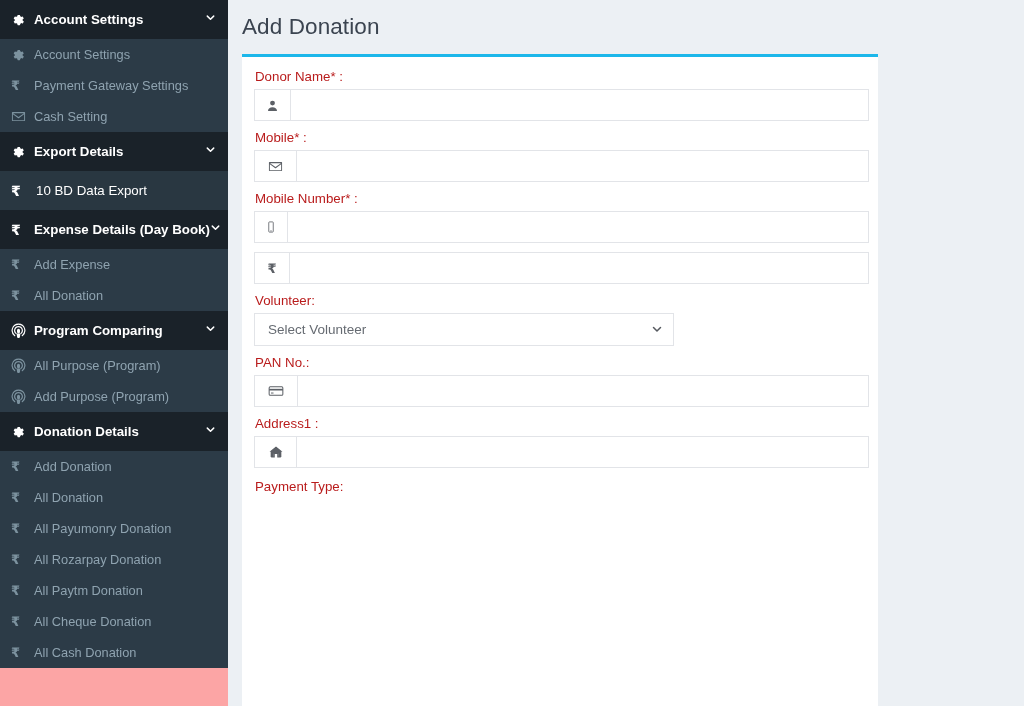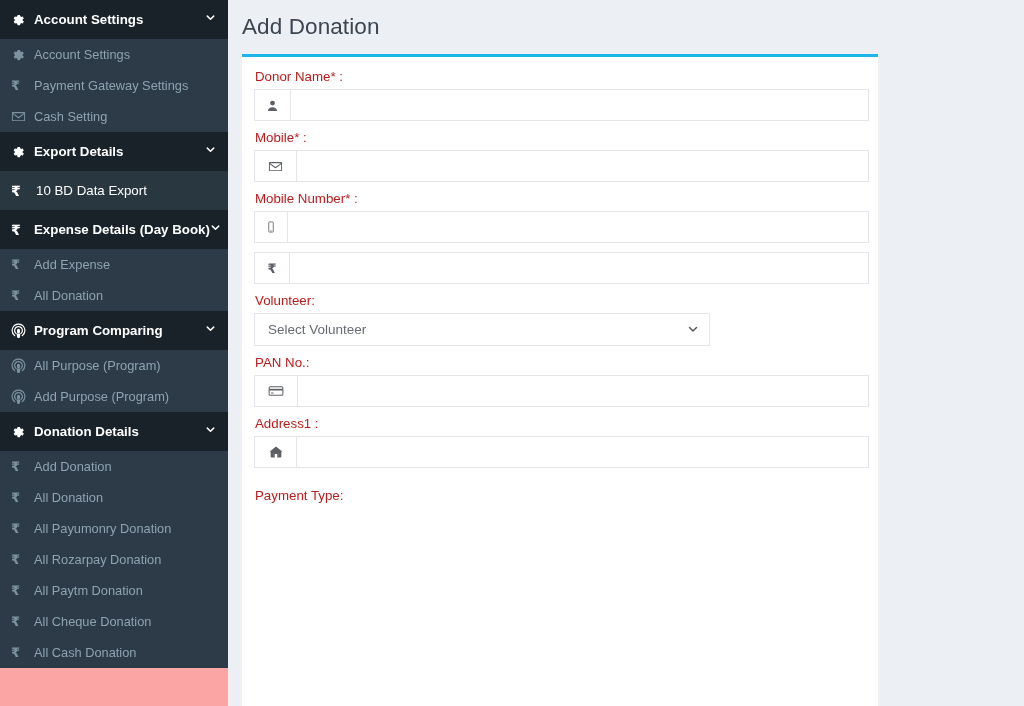--- a/index.html
+++ b/index.html
@@ -153,39 +153,39 @@
   .form-control {
     flex: 1 1 auto;
     border: 1px solid #e2e4e8;
     background: #ffffff;
     outline: none;
     font-size: 13px;
     color: #3d3f42;
     padding: 0 10px;
     font-family: "Liberation Sans", sans-serif;
   }
-  .select-wrap { position: relative; width: 456px; height: 33px; }
+  .select-wrap { position: relative; width: 420px; height: 33px; }
   select.form-select {
     -webkit-appearance: none; appearance: none;
     width: 100%; height: 33px;
     border: 1px solid #e2e4e8;
     background: #ffffff;
     font-size: 13.5px;
     color: #666b72;
     padding: 0 28px 0 13px;
     font-family: "Liberation Sans", sans-serif;
     outline: none;
   }
   .select-chev {
     position: absolute; right: 11px; top: 50%;
     transform: translateY(-50%);
     pointer-events: none;
     font-size: 12px; color: #55595f; line-height: 1;
   }
-  .trailing-label { margin-top: 20px; }
+  .trailing-label { margin-top: 11px; }
   .ig-std  { width: 615px; }
 </style>
 </head>
 <body>
 
 <div id="app">
 
   <nav id="sidebar">
       <div class="nav-parent">
         <span class="ico">

